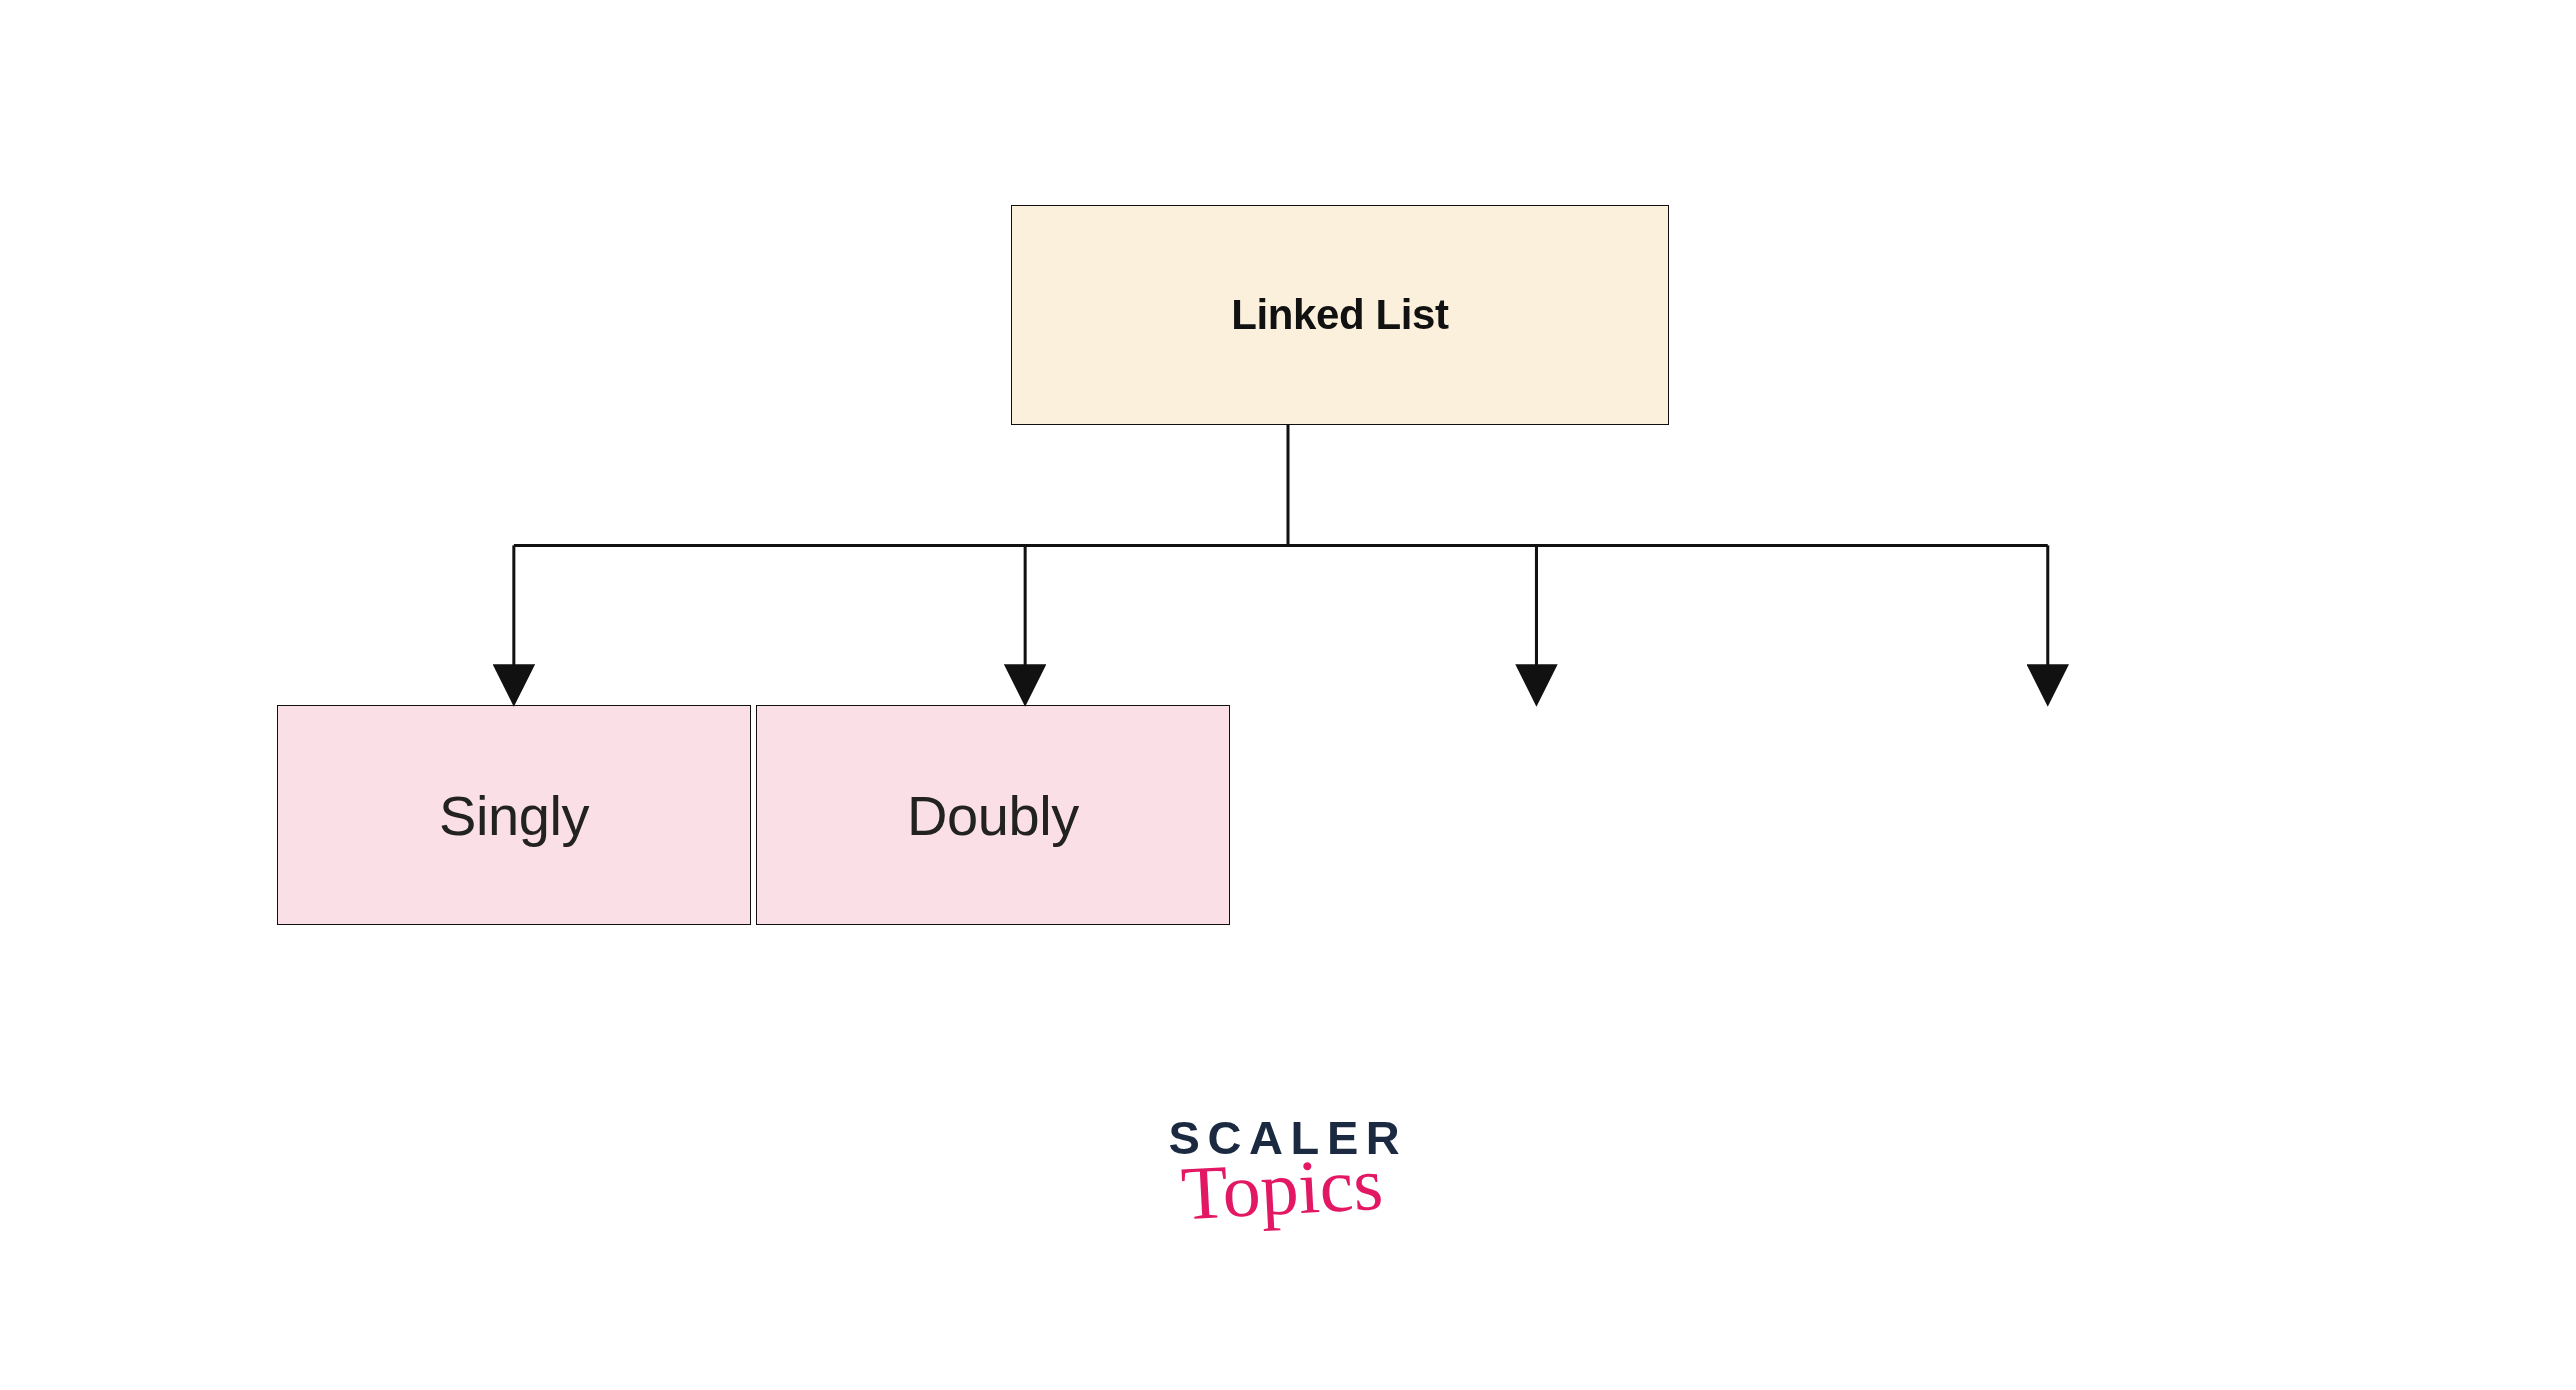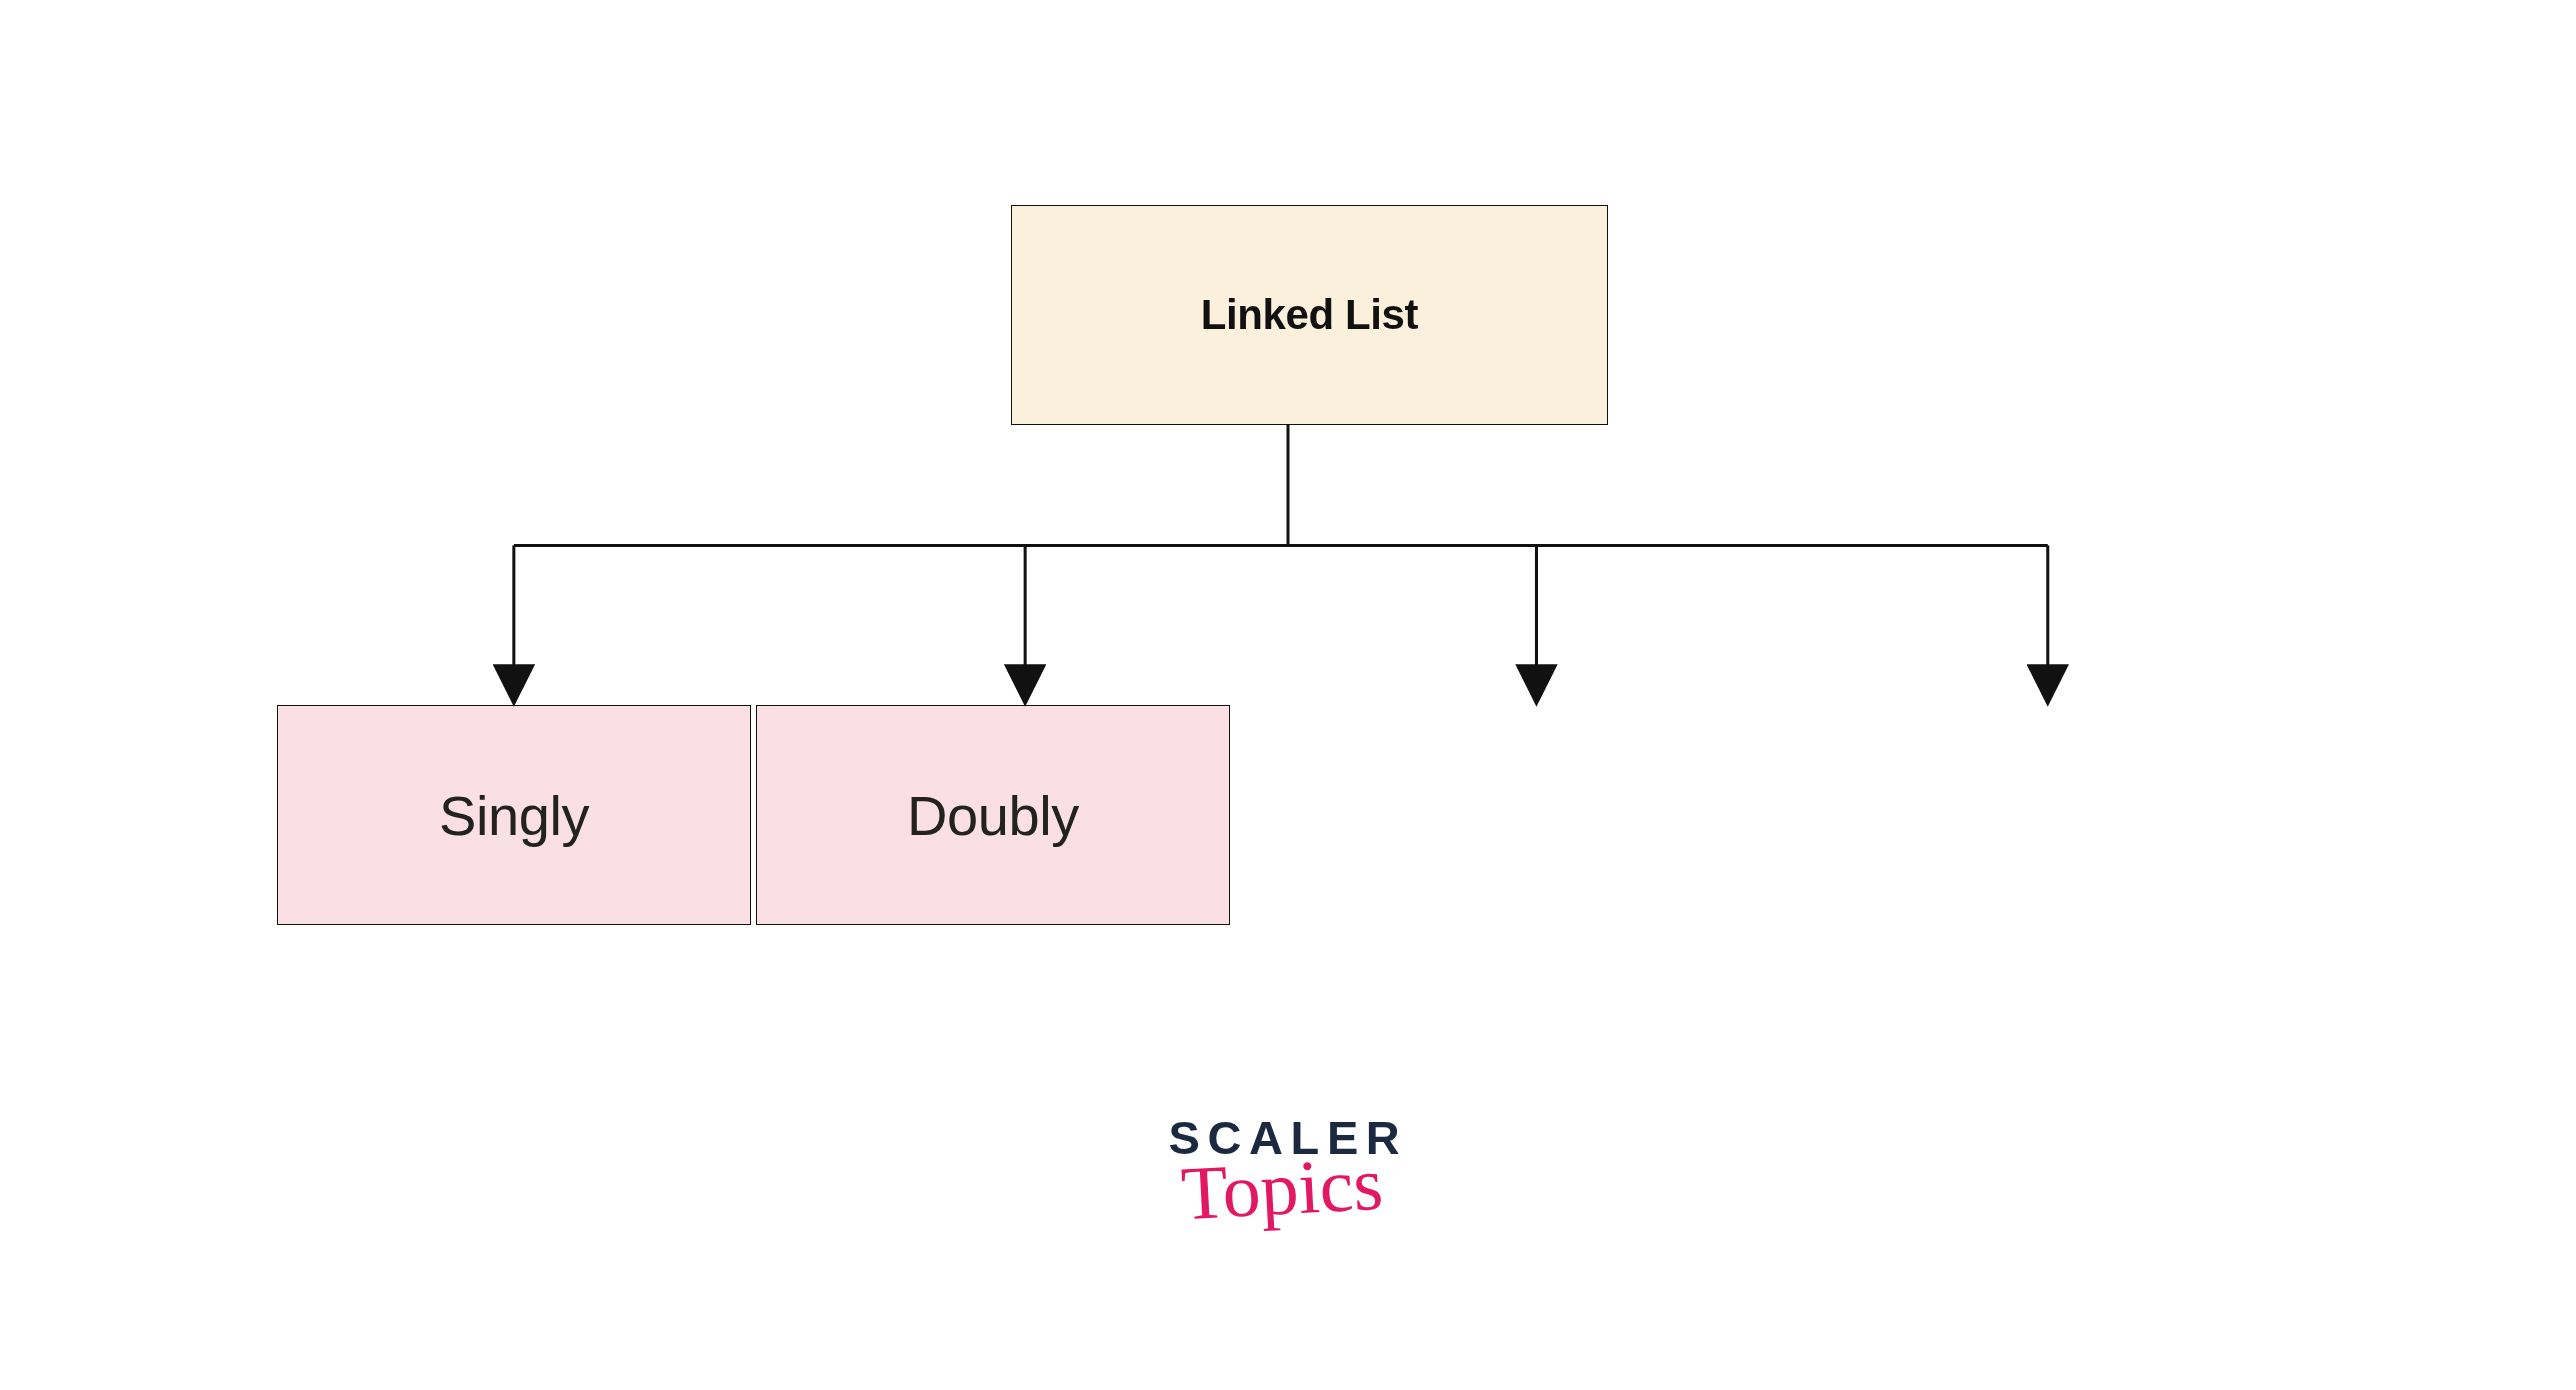--- a/index.html
+++ b/index.html
@@ -63,21 +63,21 @@
     line-height: 0.6;
     margin-top: 4.5px;
     transform: translateX(-6px) rotate(-3deg);
   }
 </style>
 </head>
 <body>
 
 <div class="canvas">
 
-  <div class="box root-box" style="left:1011px; top:205px; width:597px; height:220px;">
+  <div class="box root-box" style="left:1011px; top:205px; width:658px; height:220px;">
     <span>Linked List</span>
   </div>
 
   <div class="box child-box" style="left:277px; top:705px; width:474px; height:220px;">
     <span>Singly</span>
   </div>
 
   <div class="box child-box" style="left:756px; top:705px; width:474px; height:220px;">
     <span>Doubly</span>
   </div>

